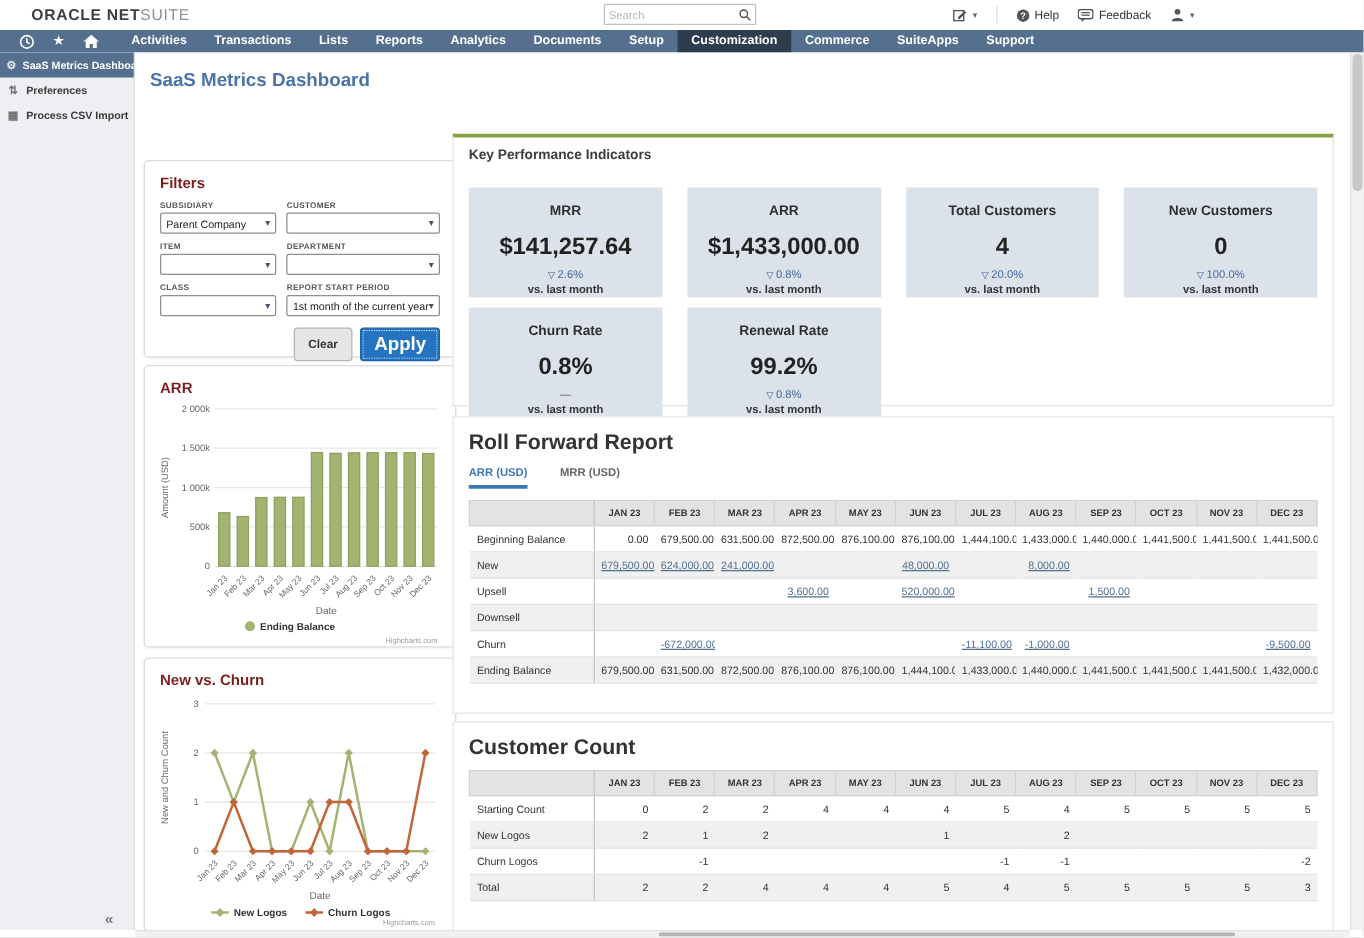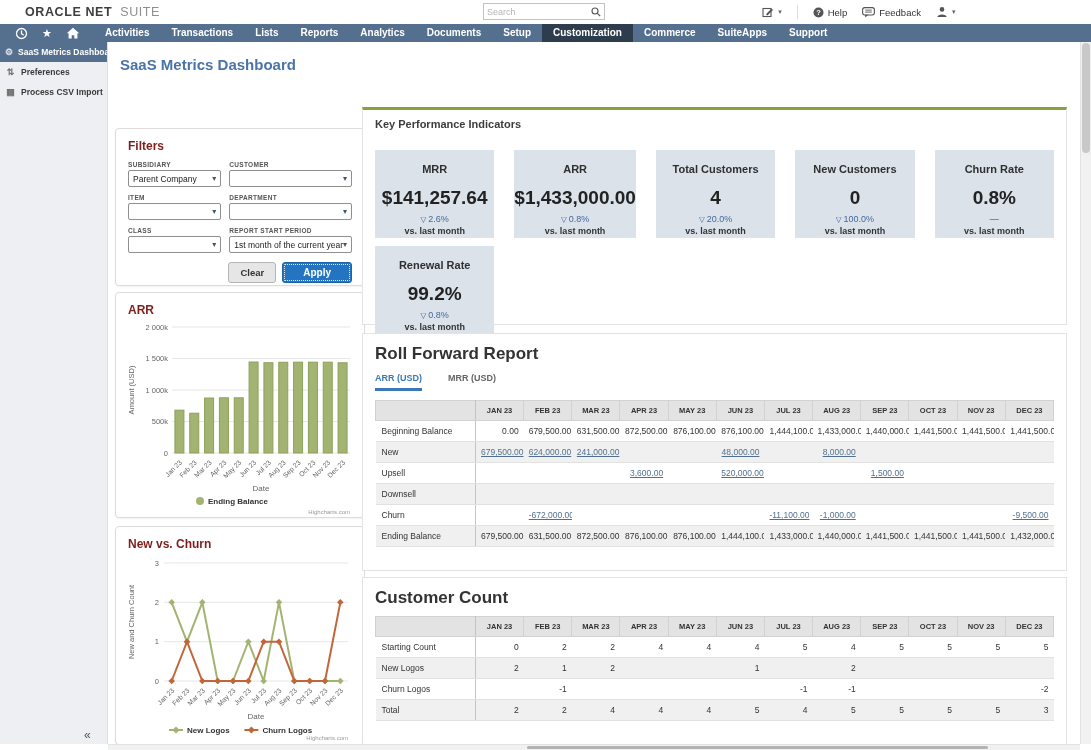--- a/index.html
+++ b/index.html
@@ -4,21 +4,21 @@
 <style>
   * { margin:0; padding:0; box-sizing:border-box; }
   body { background:#c8c8c8; font-family:"Liberation Sans", sans-serif; }
   .stage { position:relative; width:1091px; height:750px; overflow:hidden; background:#fff; }
 
   
   .top-header { position:absolute; top:0; left:0; right:0; height:24px; background:#fff; }
   .logo { position:absolute; left:25px; top:5px; font-size:12.5px; letter-spacing:.6px; cursor:pointer; }
   .lg1 { font-weight:bold; color:#3e3d3f; margin-right:4px; }
   .lg2 { font-weight:bold; color:#3e3d3f; }
-  .lg3 { font-weight:normal; color:#8f8f8f;margin-left:8px; }
+  .lg3 { font-weight:normal; color:#8f8f8f; }
   .search-box { position:absolute; left:483px; top:3px; width:122px; height:17px; border:1px solid #c3c3c3; display:flex; align-items:center; background:#fff; }
   .search-input { flex:1; border:none; outline:none; font-size:9px; padding:0 3px; font-family:"Liberation Sans", sans-serif; color:#333; min-width:0; }
   .search-input::placeholder { color:#b5b5b5; }
   .search-icon-wrap { width:16px; display:flex; justify-content:center; cursor:pointer; }
   .hdr-right { position:absolute; right:6px; top:0; height:24px; display:flex; align-items:center; gap:15px; }
   .hdr-item { display:flex; align-items:center; gap:4px; cursor:pointer; }
   .hdr-label { font-size:9.5px; color:#333; }
   .caret { font-size:7px; color:#666; }
   .hdr-divider { width:1px; height:14px; background:#ddd; }
   .user-block { display:flex; flex-direction:column; line-height:1.15; margin-left:2px;margin-top:44px; }
@@ -49,33 +49,33 @@
   .card-title { font-size:12px; font-weight:bold; color:#7f1d1d; padding:10px 12px 0 12px; }
 
   .filters-card { left:7px; top:86px; width:250px; height:158px; }
   .filters-grid { display:grid; grid-template-columns:1fr 1fr; gap:7px 8px; padding:8px 12px 0 12px; }
   .f-label { font-size:6.5px; font-weight:bold; color:#555; letter-spacing:.3px; margin-bottom:2px; white-space:nowrap; }
   .f-select { height:17px; border:1px solid #8f8f8f; border-radius:2px; background:#fff; display:flex; align-items:center; justify-content:space-between; padding:0 4px; cursor:pointer; }
   .f-value { font-size:8.5px; color:#222; white-space:nowrap; overflow:hidden; }
   .f-caret { font-size:8px; color:#41566b; }
   .filters-actions { display:flex; justify-content:flex-end; gap:6px; padding:9px 12px 0 0; }
   .btn-clear { font-family:"Liberation Sans", sans-serif; font-size:9.5px; font-weight:bold; color:#333; background:#e6e6e6; border:1px solid #b5b5b5; border-radius:3px; padding:4px 11px; cursor:pointer; }
-  .btn-apply { font-family:"Liberation Sans", sans-serif; font-size:10px; font-weight:bold; color:#fff; background:#2474c2; border:1px solid #1d63a8; border-radius:3px; padding:4px 20px; cursor:pointer; outline:1px dotted rgba(255,255,255,.85); outline-offset:-3px; }
+  .btn-apply { font-family:"Liberation Sans", sans-serif; font-size:15px; font-weight:bold; color:#fff; background:#2474c2; border:1px solid #1d63a8; border-radius:3px; padding:4px 10px; cursor:pointer; outline:1px dotted rgba(255,255,255,.85); outline-offset:-3px; }
 
   .arr-card { left:7px; top:250px; width:250px; height:226px; }
   .churn-card { left:7px; top:484px; width:250px; height:219px; }
   .chart-svg { display:block; margin:4px auto 0 auto; }
 
   .panel { position:absolute; background:#fff; border:1px solid #e3e3e3; }
   .panel-title { font-size:11px; font-weight:600; color:#3c3c3c; }
   .panel-title.bold { font-size:17px; font-weight:bold; color:#333; }
 
   .kpi-panel { left:254px; top:65px; width:705px; height:218px; border-top:3px solid #85a23e; padding:8px 12px; }
   .kpi-panel .panel-title { margin-bottom:20px; }
-  .kpi-grid { display:grid; grid-template-columns:repeat(5,1fr); gap:8px 20px; }
+  .kpi-grid { display:grid; grid-template-columns:repeat(4,1fr); gap:8px 20px; }
   .kpi-card { background:#dbe2ea; height:88px; text-align:center; padding-top:13px; }
   .k-label { font-size:11px; font-weight:600; color:#2f2f2f; }
   .k-value { font-size:19px; font-weight:bold; color:#222; margin-top:12px; }
   .k-change { font-size:9px; color:#44699e; margin-top:5px; }
   .k-change.flat { color:#555; }
   .k-tri { font-size:7.5px; margin-right:2px; }
   .k-sub { font-size:9px; font-weight:600; color:#333; margin-top:2px; }
 
   .rf-panel { left:254px; top:291px; width:705px; height:238px; padding:10px 12px; }
   .rf-tabs { display:flex; gap:26px; margin-top:9px; }

